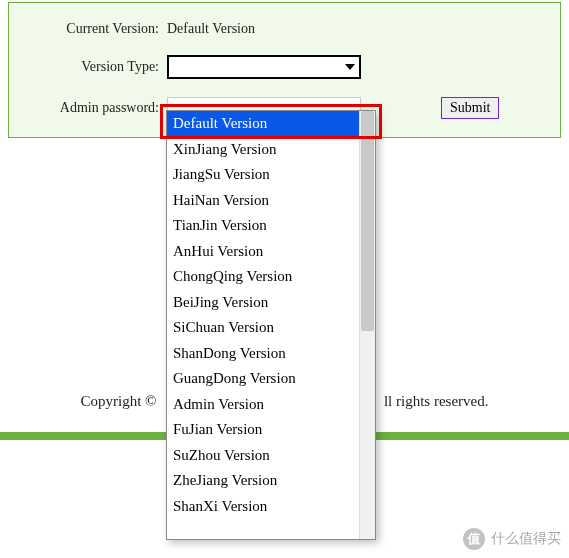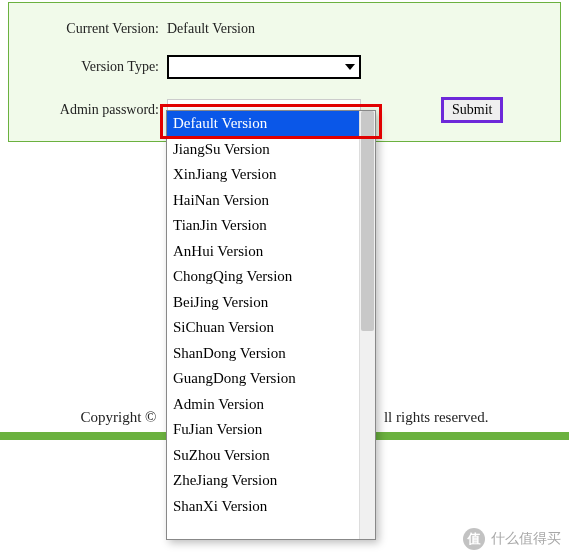--- a/index.html
+++ b/index.html
@@ -49,21 +49,21 @@
       border-right: 5px solid transparent;
       border-top: 6px solid #000;
     }
     .input-box {
       width: 194px;
       height: 22px;
       border: 1px solid #ccc;
       background: #fff;
     }
     .submit-btn {
-      border: 3px solid #6d28d9;
+      border: 1px solid #6d28d9;
       background: #efefef;
       padding: 2px 8px;
       font-family: inherit;
       font-size: 14px;
       cursor: pointer;
       margin-left: 80px;
     }
     .red-box {
       position: absolute;
       left: 160px;
@@ -111,21 +111,21 @@
     .scroll-thumb {
       position: absolute;
       left: 1px; right: 1px;
       top: 0;
       height: 220px;
       background: #c8c8c8;
       border-radius: 2px;
     }
     .footer {
       position: absolute;
-      bottom: 132px;
+      bottom: 148px;
       left: 0; right: 0;
       text-align: center;
       color: #222;
       font-size: 15px;
       z-index: 1;
     }
     .green-bar {
       position: absolute;
       bottom: 118px;
       left: 0; right: 0;
@@ -176,22 +176,22 @@
     <div class="input-box"></div>
     <button class="submit-btn">Submit</button>
   </div>
 </div>
 
 <div class="red-box"></div>
 
 <div class="dropdown">
   <div class="dropdown-list" id="dropdown-list">
       <div class="dropdown-item selected">Default Version</div>
+      <div class="dropdown-item">XinJiang Version</div>
       <div class="dropdown-item">JiangSu Version</div>
-      <div class="dropdown-item">XinJiang Version</div>
       <div class="dropdown-item">HaiNan Version</div>
       <div class="dropdown-item">TianJin Version</div>
       <div class="dropdown-item">AnHui Version</div>
       <div class="dropdown-item">ChongQing Version</div>
       <div class="dropdown-item">BeiJing Version</div>
       <div class="dropdown-item">SiChuan Version</div>
       <div class="dropdown-item">ShanDong Version</div>
       <div class="dropdown-item">GuangDong Version</div>
       <div class="dropdown-item">Admin Version</div>
       <div class="dropdown-item">FuJian Version</div>

